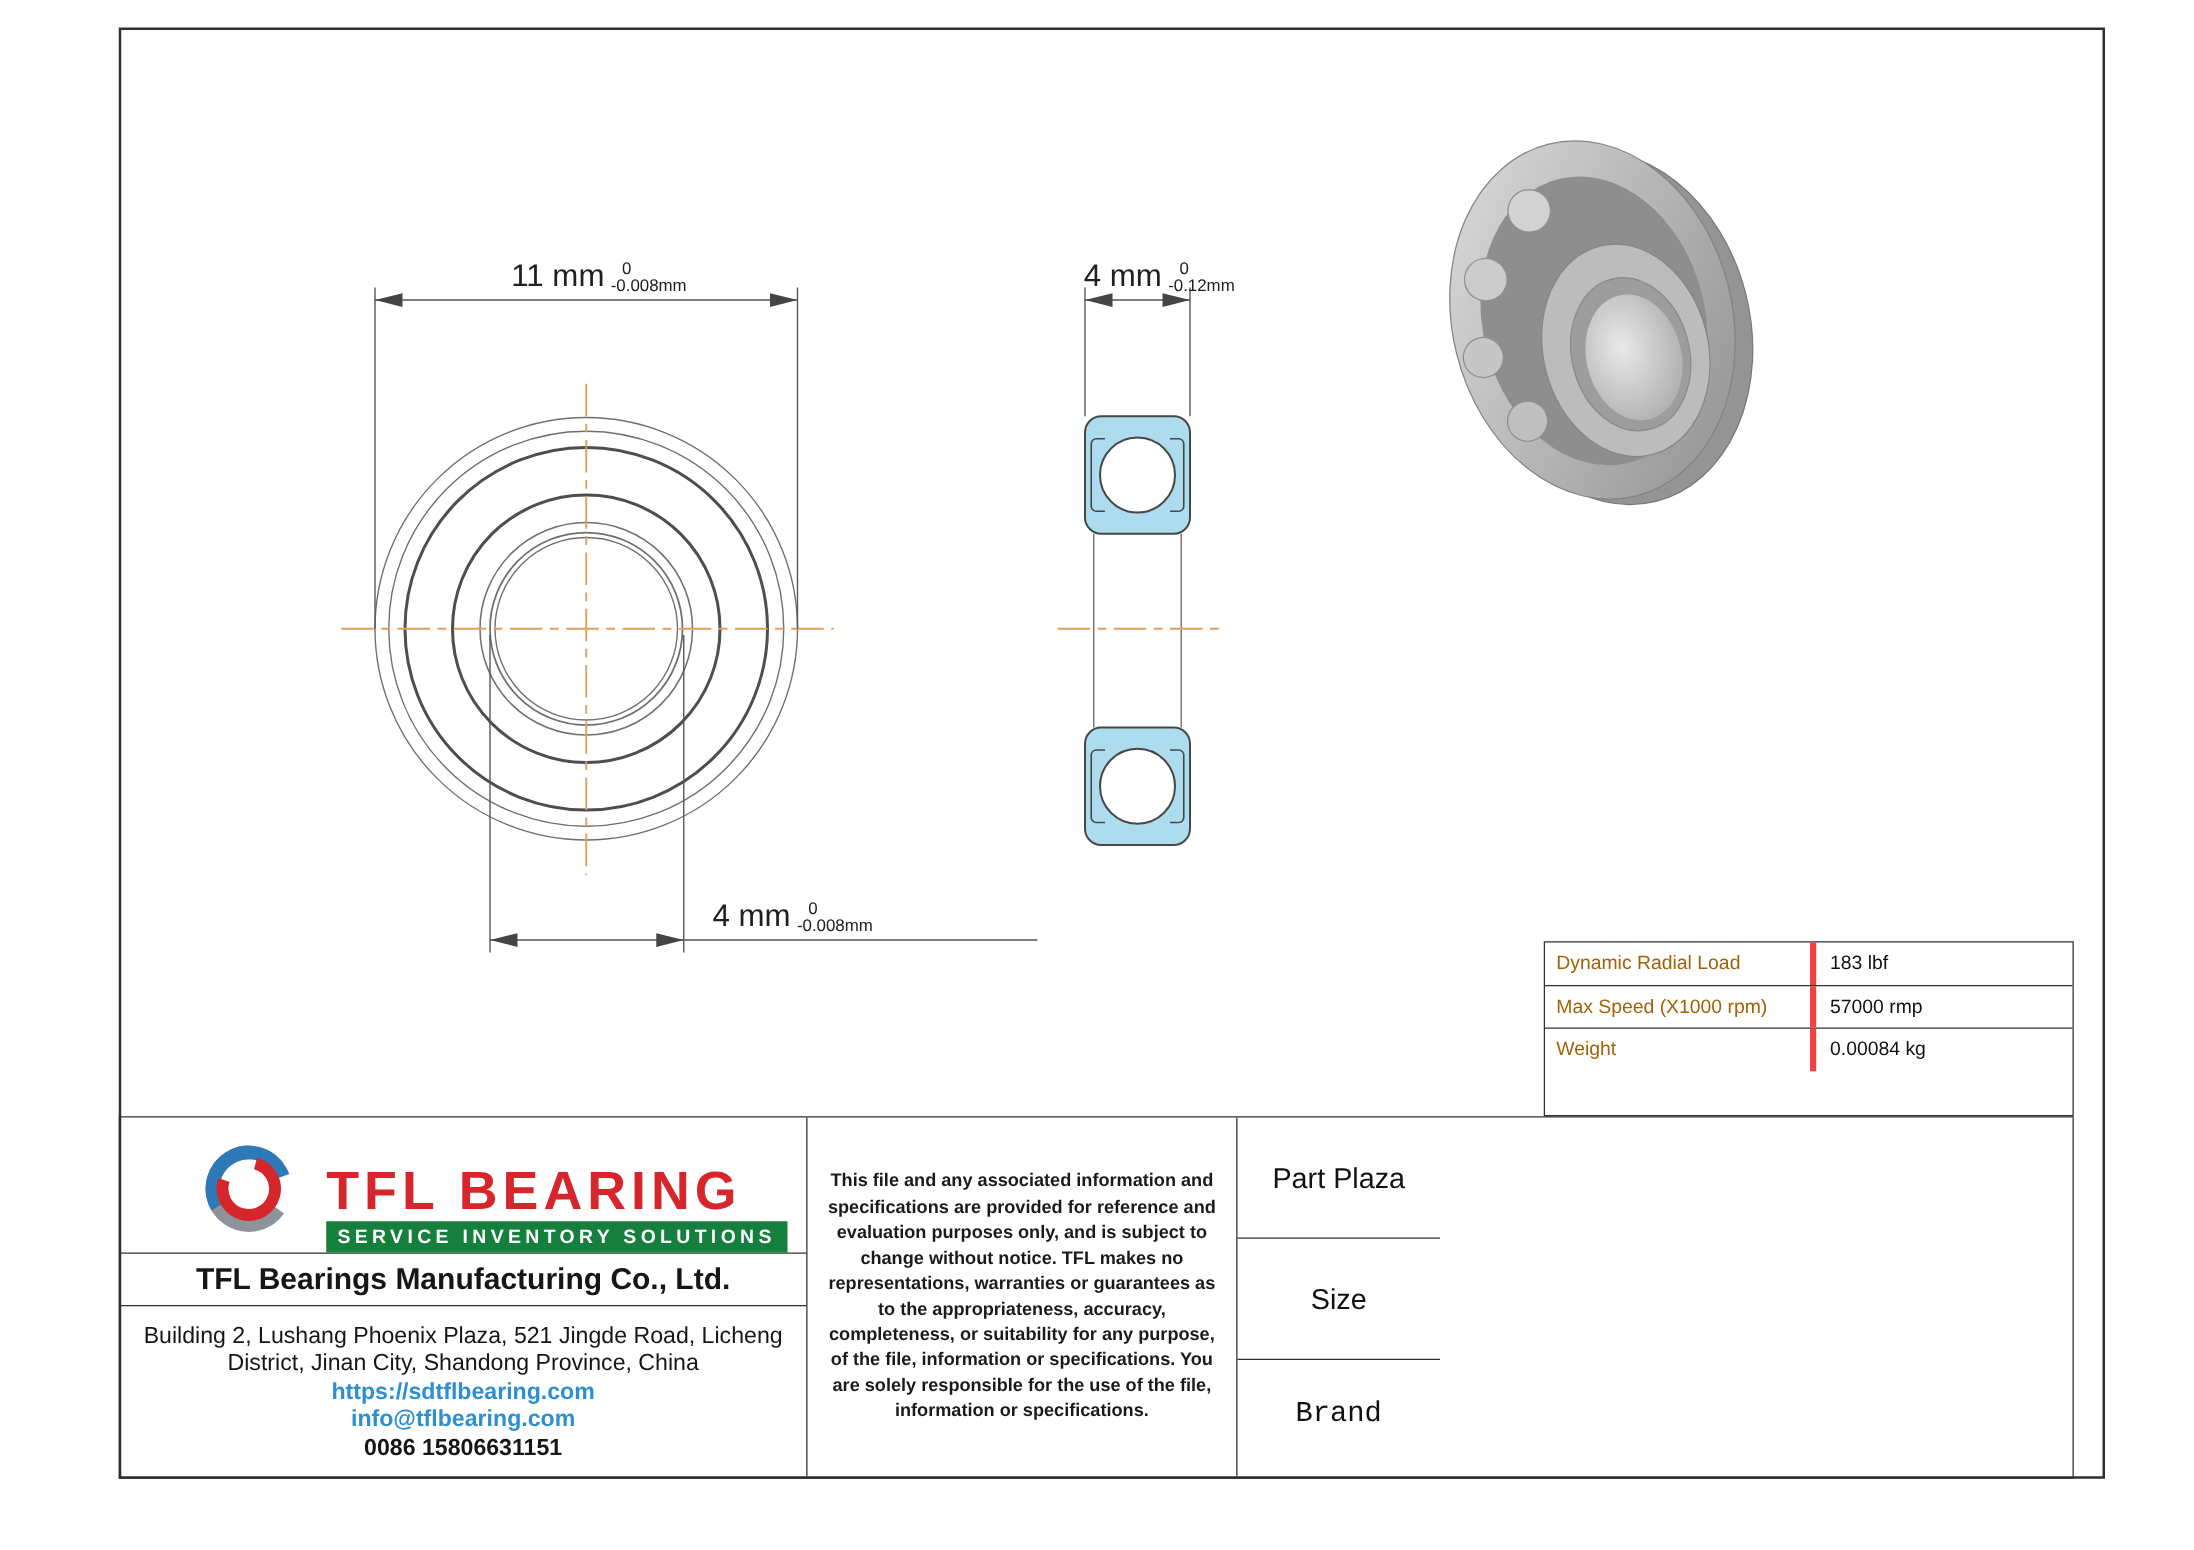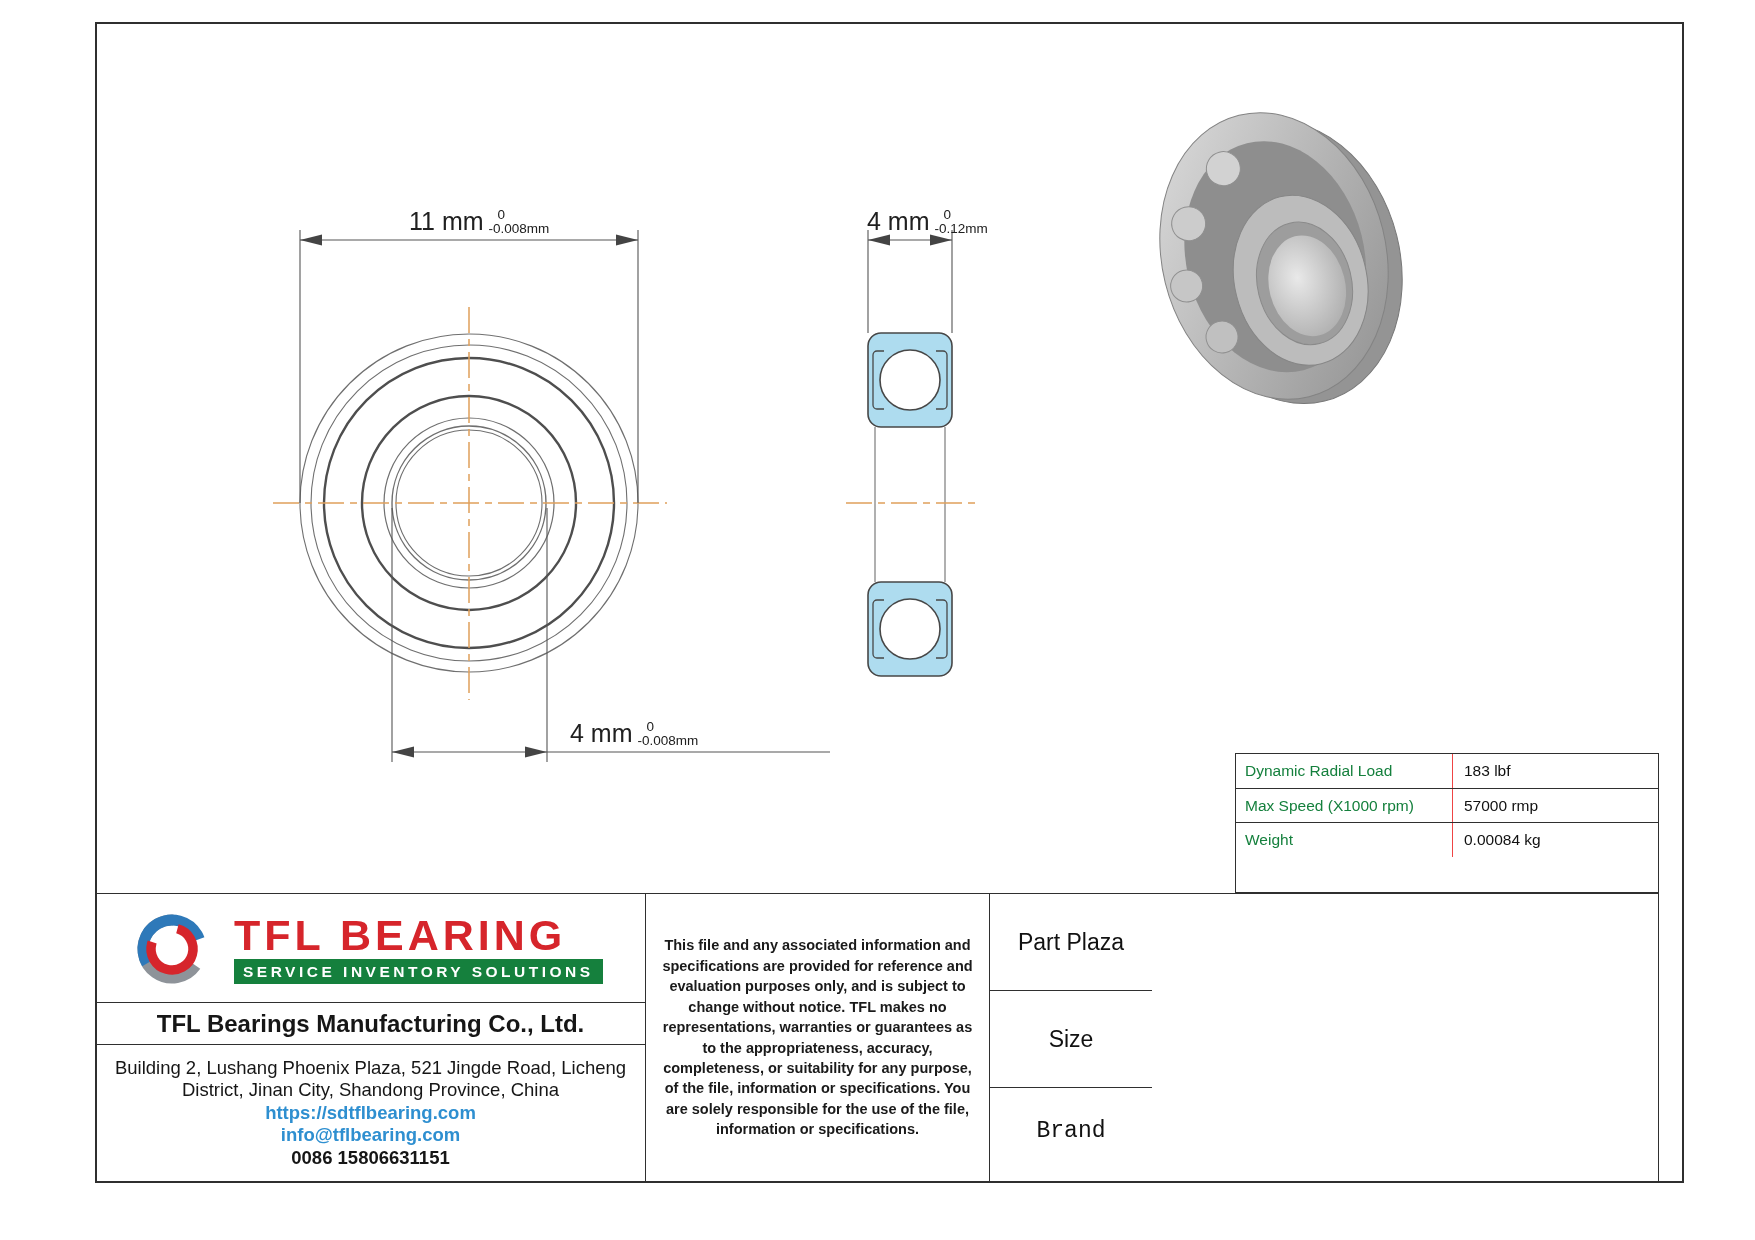--- a/index.html
+++ b/index.html
@@ -14,31 +14,31 @@
   .dim-main{font-size:25px;line-height:30px;color:#202020;}
   .dim-tol{display:flex;flex-direction:column;font-size:13.5px;line-height:13.5px;
            color:#202020;transform:translateY(-1px);}
   .dim-tol .up{padding-left:9px;}
 
   
   .spec{position:absolute;left:1235px;top:753px;width:424px;height:140px;
         border:1.5px solid #2f2f2f;box-sizing:border-box;}
   .spec-row{display:flex;height:34.2px;border-top:1px solid #2f2f2f;box-sizing:border-box;}
   .spec-row:first-child{border-top:none;}
-  .spec-label{width:217px;border-right:1px solid #ef4444;box-sizing:border-box;
-              display:flex;align-items:center;padding-left:9px;font-size:15.5px;color:#15803d;}
+  .spec-label{width:217px;border-right:5px solid #ef4444;box-sizing:border-box;
+              display:flex;align-items:center;padding-left:9px;font-size:15.5px;color:#a16207;}
   .spec-value{flex:1;display:flex;align-items:center;padding-left:11px;font-size:15.5px;color:#111;}
 
   
   .bt{position:absolute;left:95px;top:893px;width:1564px;height:290px;
       border:1.5px solid #2f2f2f;box-sizing:border-box;}
   .bt *{box-sizing:border-box;}
   .bt-left{position:absolute;left:0;top:0;width:549px;height:287px;}
   .bt-logo-row{position:absolute;left:0;top:0;width:549px;height:109px;
-               border-bottom:1.5px solid #2f2f2f;display:flex;align-items:center;}
+               border-bottom:1.5px solid #2f2f2f;display:flex;align-items:flex-end;padding-left:27px;}
   .logo-swirl{margin-left:26px;flex:0 0 auto;}
   .logo-text{margin-left:12px;display:flex;flex-direction:column;align-items:flex-start;}
   .brand-title{font-size:43px;font-weight:bold;letter-spacing:4px;color:#d6252b;line-height:44px;white-space:nowrap;}
   .brand-tagline{margin-top:2px;background:#15803d;color:#fff;font-size:15.5px;font-weight:bold;
                  letter-spacing:3.5px;padding:4px 9px 3px 9px;white-space:nowrap;}
   .bt-name-row{position:absolute;left:0;top:109px;width:549px;height:42px;
                border-bottom:1.5px solid #2f2f2f;display:flex;align-items:center;justify-content:center;
                font-size:24px;font-weight:bold;color:#161616;}
   .bt-addr-row{position:absolute;left:0;top:151px;width:549px;height:136px;
                display:flex;flex-direction:column;align-items:center;justify-content:center;

